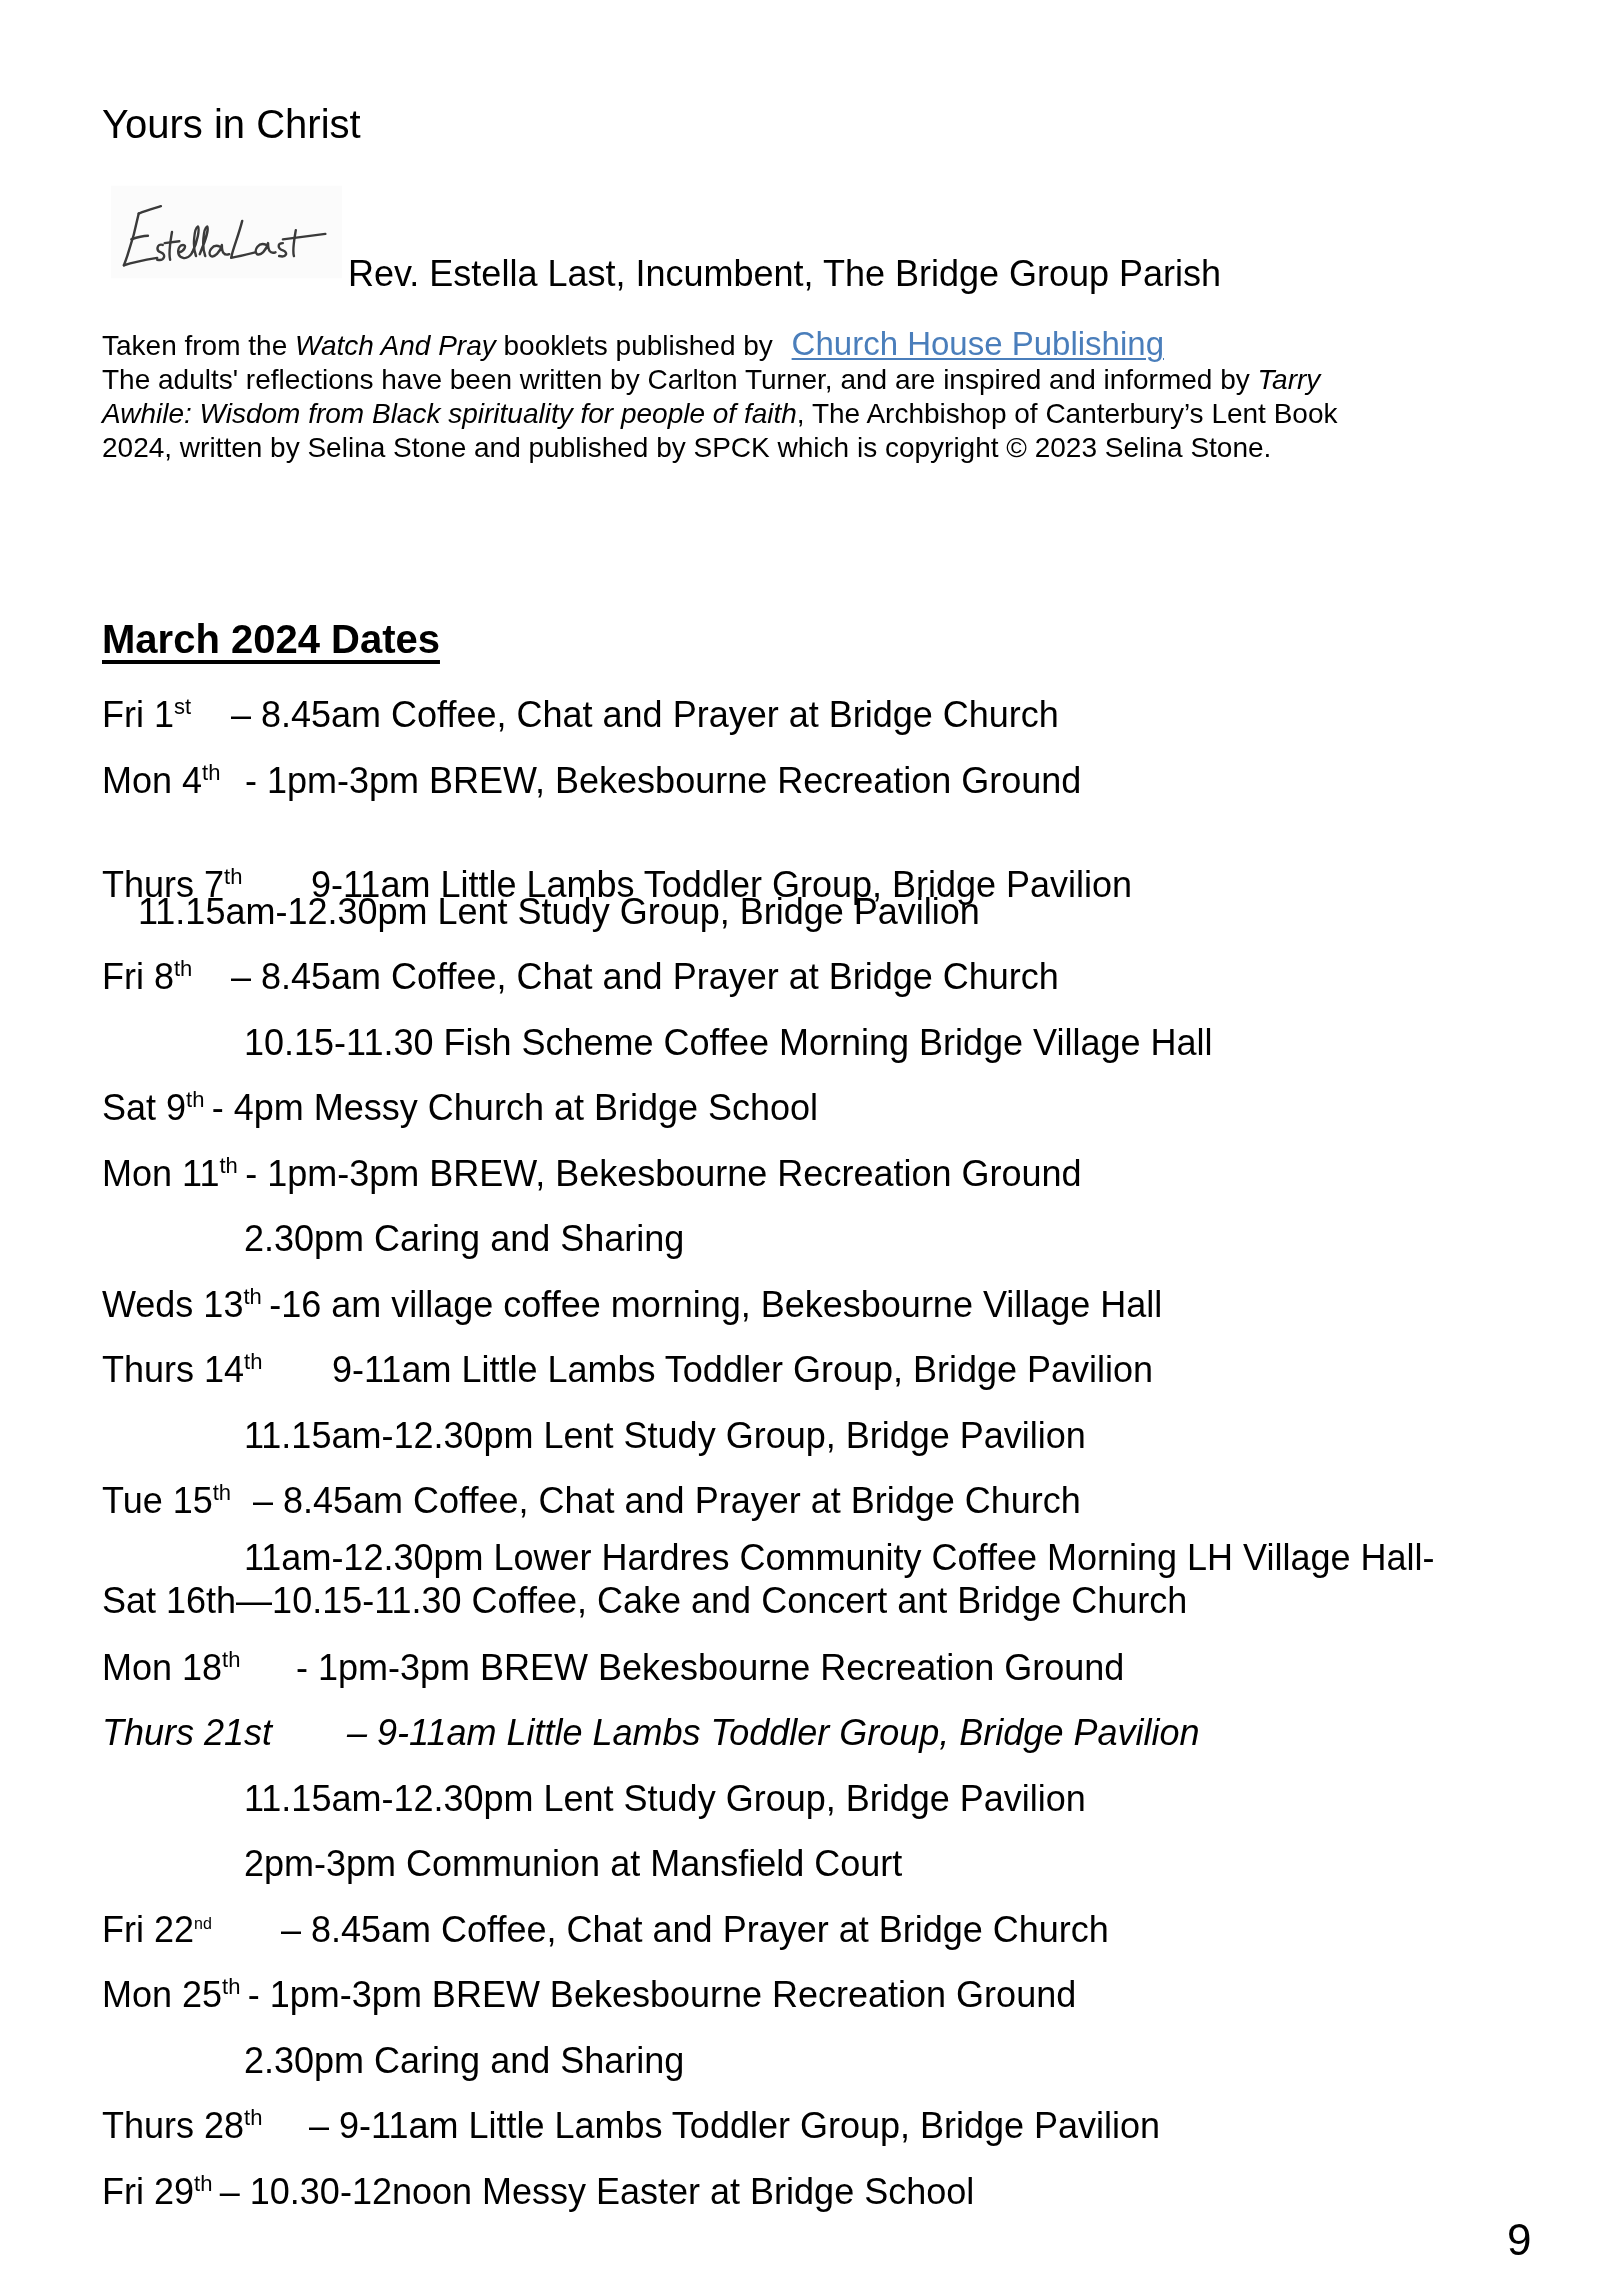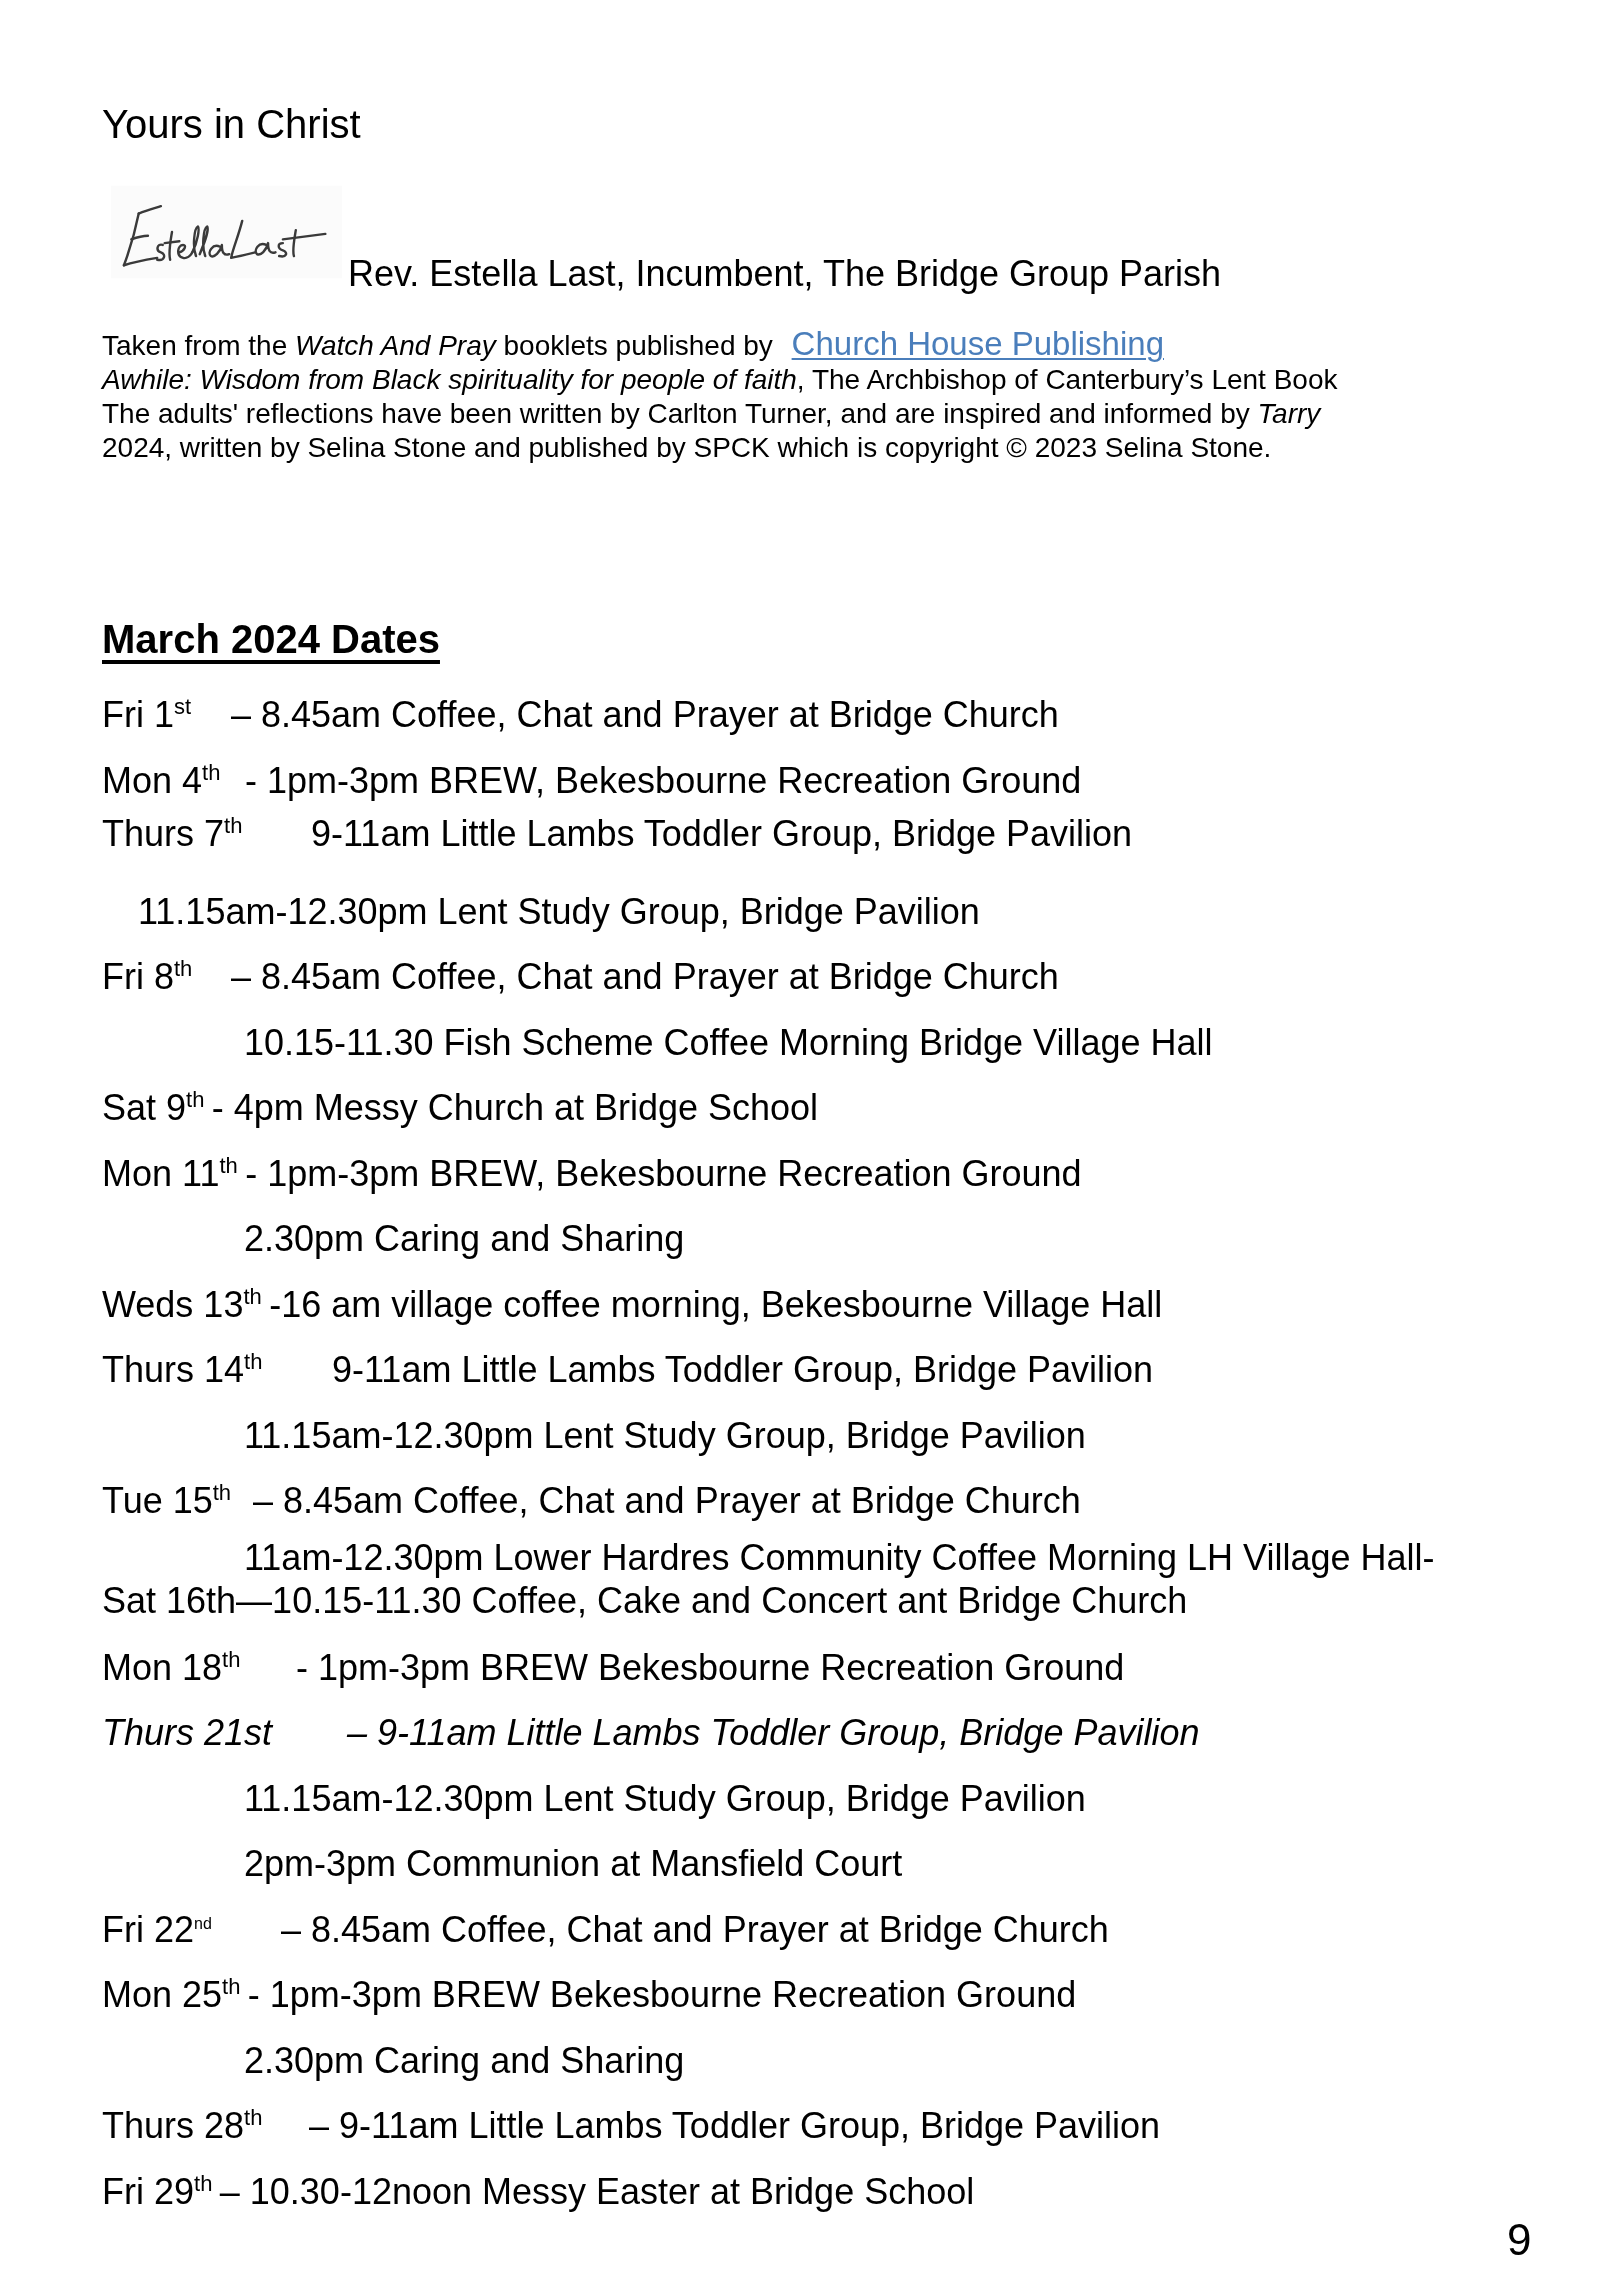--- a/index.html
+++ b/index.html
@@ -55,31 +55,31 @@
       <path d="M200 48 C 198 60, 196 70, 198 76"></path>
       <path d="M186 58 L 232 52"></path>
     </g>
   </svg>
 </div>
 
 <div class="abs sig-line">Rev. Estella Last, Incumbent, The Bridge Group Parish</div>
 
 <div class="abs credits">
   <span class="cl"><span>Taken from the </span><i>Watch And Pray</i><span> booklets published by </span><a href="#">Church House Publishing</a></span>
+  <span class="cl"><span>The adults' reflections have been written by Carlton Turner, and are inspired and informed by </span><i>Tarry</i></span>
   <span class="cl"><i>Awhile: Wisdom from Black spirituality for people of faith</i><span>,  The Archbishop of Canterbury’s Lent Book</span></span>
-  <span class="cl"><span>The adults' reflections have been written by Carlton Turner, and are inspired and informed by </span><i>Tarry</i></span>
   <span class="cl">2024, written by Selina Stone and published by SPCK which is copyright © 2023 Selina Stone.</span>
 </div>
 
 <div class="abs heading">March 2024 Dates</div>
 
 <div id="events">
     <div class="ev" style="top: 694px;"><span class="date">Fri 1</span><sup style="font-size: 22px; vertical-align: super; line-height: 0;">st</sup><span class="text" style="left: 129px;">– 8.45am Coffee, Chat and Prayer at Bridge Church</span></div>
     <div class="ev" style="top: 760px;"><span class="date">Mon 4</span><sup style="font-size: 22px; vertical-align: super; line-height: 0;">th</sup><span class="text" style="left: 143px;">- 1pm-3pm BREW, Bekesbourne Recreation Ground</span></div>
-    <div class="ev" style="top: 813px;"><span class="date">Thurs 7</span><sup style="font-size: 22px; vertical-align: super; line-height: 0;">th</sup><span class="text" style="left: 209px;">9-11am Little Lambs Toddler Group, Bridge Pavilion</span></div>
+    <div class="ev" style="top: 864px;"><span class="date">Thurs 7</span><sup style="font-size: 22px; vertical-align: super; line-height: 0;">th</sup><span class="text" style="left: 209px;">9-11am Little Lambs Toddler Group, Bridge Pavilion</span></div>
     <div class="ev" style="top: 891px;">
       <span class="text" style="left: 36px;">11.15am-12.30pm Lent Study Group, Bridge Pavilion</span>
     </div>
     <div class="ev" style="top: 956px;"><span class="date">Fri 8</span><sup style="font-size: 22px; vertical-align: super; line-height: 0;">th</sup><span class="text" style="left: 129px;">– 8.45am Coffee, Chat and Prayer at Bridge Church</span></div>
     <div class="ev" style="top: 1022px;">
       <span class="text" style="left: 142px;">10.15-11.30 Fish Scheme Coffee Morning Bridge Village Hall</span>
     </div>
     <div class="ev" style="top: 1087px;"><span class="date">Sat 9</span><sup style="font-size: 22px; vertical-align: super; line-height: 0;">th</sup><span style="margin-left: 7.4px;">- 4pm Messy Church at Bridge School</span></div>
     <div class="ev" style="top: 1153px;"><span class="date">Mon 11</span><sup style="font-size: 22px; vertical-align: super; line-height: 0;">th</sup><span style="margin-left: 7.4px;">- 1pm-3pm BREW, Bekesbourne Recreation Ground</span></div>
     <div class="ev" style="top: 1218px;">

